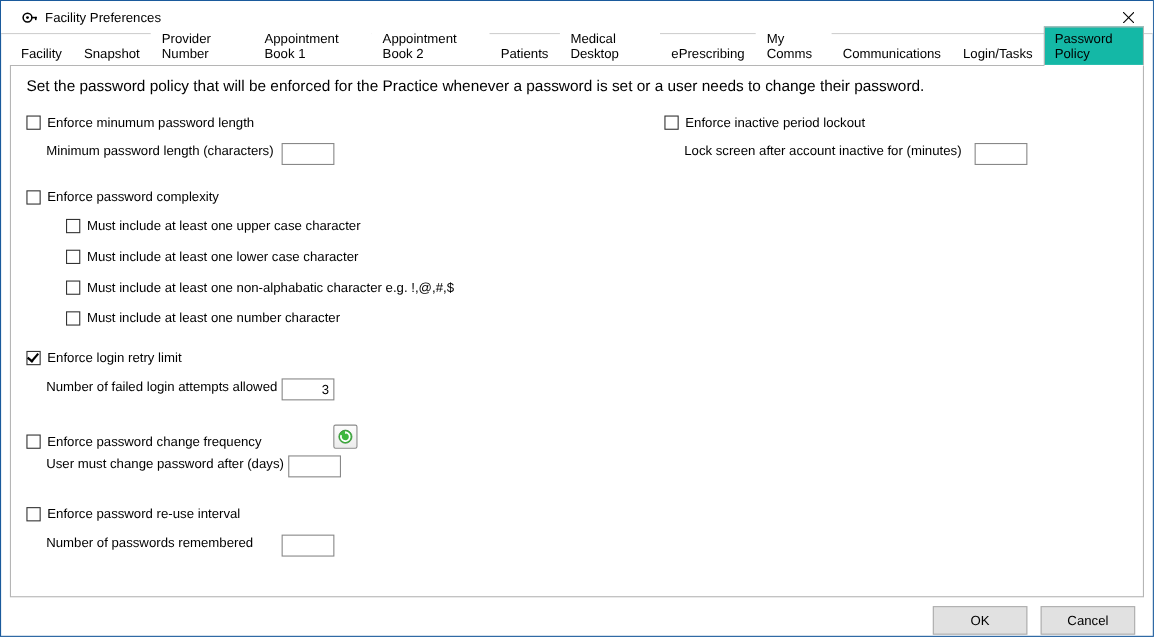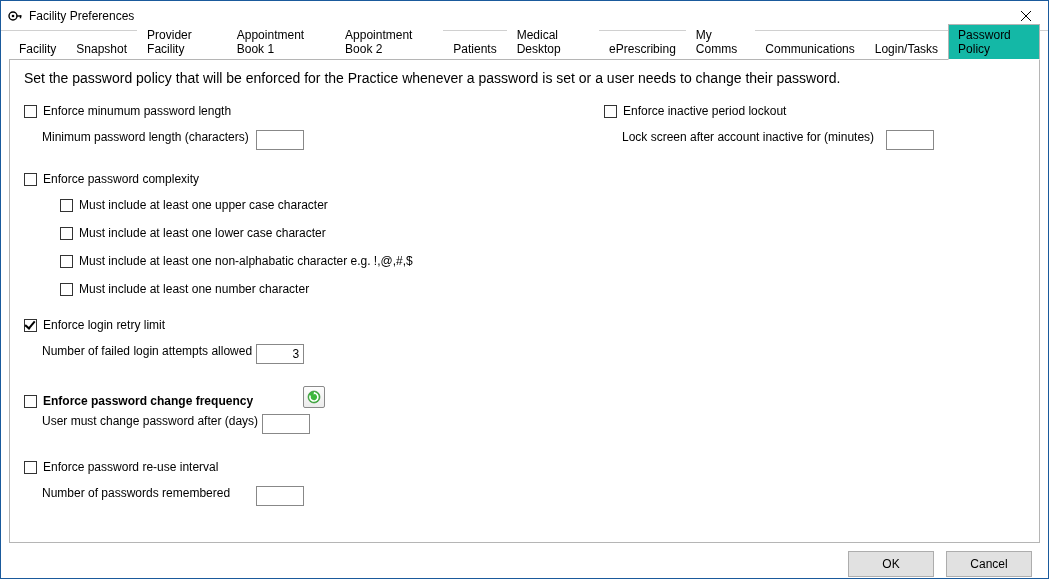--- a/index.html
+++ b/index.html
@@ -16,21 +16,21 @@
     border: 1px solid #1a5a9c;
     display: flex;
     flex-direction: column;
     background: #fff;
   }
   .titlebar {
     height: 30px;
     background: #fff;
     display: flex;
     align-items: center;
-    padding: 0 0 0 6px;
+    padding: 0 0 0 18px;
     border-bottom: 1px solid #d0d0d0;
   }
   .titlebar .app-icon {
     width: 16px; height: 16px;
     margin-right: 6px;
     display: flex; align-items: center; justify-content: center;
   }
   .titlebar .title {
     flex: 1;
     font-size: 12px;
@@ -194,21 +194,21 @@
         <line x1="10" y1="0" x2="0" y2="10" stroke="#000" stroke-width="1"></line>
       </svg>
     </div>
   </div>
 
   <div class="body">
 
     <div class="tabs">
       <div class="tab"><span>Facility</span></div>
       <div class="tab"><span>Snapshot</span></div>
-      <div class="tab"><span>Provider Facility</span></div>
+      <div class="tab"><span>Provider Number</span></div>
       <div class="tab"><span>Appointment Book 1</span></div>
       <div class="tab"><span>Appointment Book 2</span></div>
       <div class="tab"><span>Patients</span></div>
       <div class="tab"><span>Medical Desktop</span></div>
       <div class="tab"><span>ePrescribing</span></div>
       <div class="tab"><span>My Comms</span></div>
       <div class="tab"><span>Communications</span></div>
       <div class="tab"><span>Login/Tasks</span></div>
       <div class="tab active"><span>Password Policy</span></div>
     </div>
@@ -259,21 +259,21 @@
               <span class="cb checked"></span>
               <span class="lbl">Enforce login retry limit</span>
             </div>
             <div class="field-row">
               <span class="field-label">Number of failed login attempts allowed</span>
               <input class="num" value="3" style="">
             </div>
           </div>
 
           <div class="group" style="margin-bottom:26px;">
-            <div class="row header" style="margin-bottom:6px;font-weight:bold;">
+            <div class="row header" style="margin-bottom:6px;">
               <span class="cb"></span>
               <span class="lbl" style="min-width:230px;">Enforce password change frequency</span>
               <span class="refresh-btn" style="margin-left:30px;">
                 <svg width="14" height="14" viewBox="0 0 14 14">
                   <circle cx="7" cy="7" r="6" fill="#3db83d" stroke="#2a7a2a" stroke-width="0.6"></circle>
                   <path d="M7 3 A4 4 0 1 1 3.2 5.5" fill="none" stroke="#fff" stroke-width="1.6"></path>
                   <path d="M7 1.8 L9 3.4 L6.6 4.6 Z" fill="#fff"></path>
                 </svg>
               </span>
             </div>

